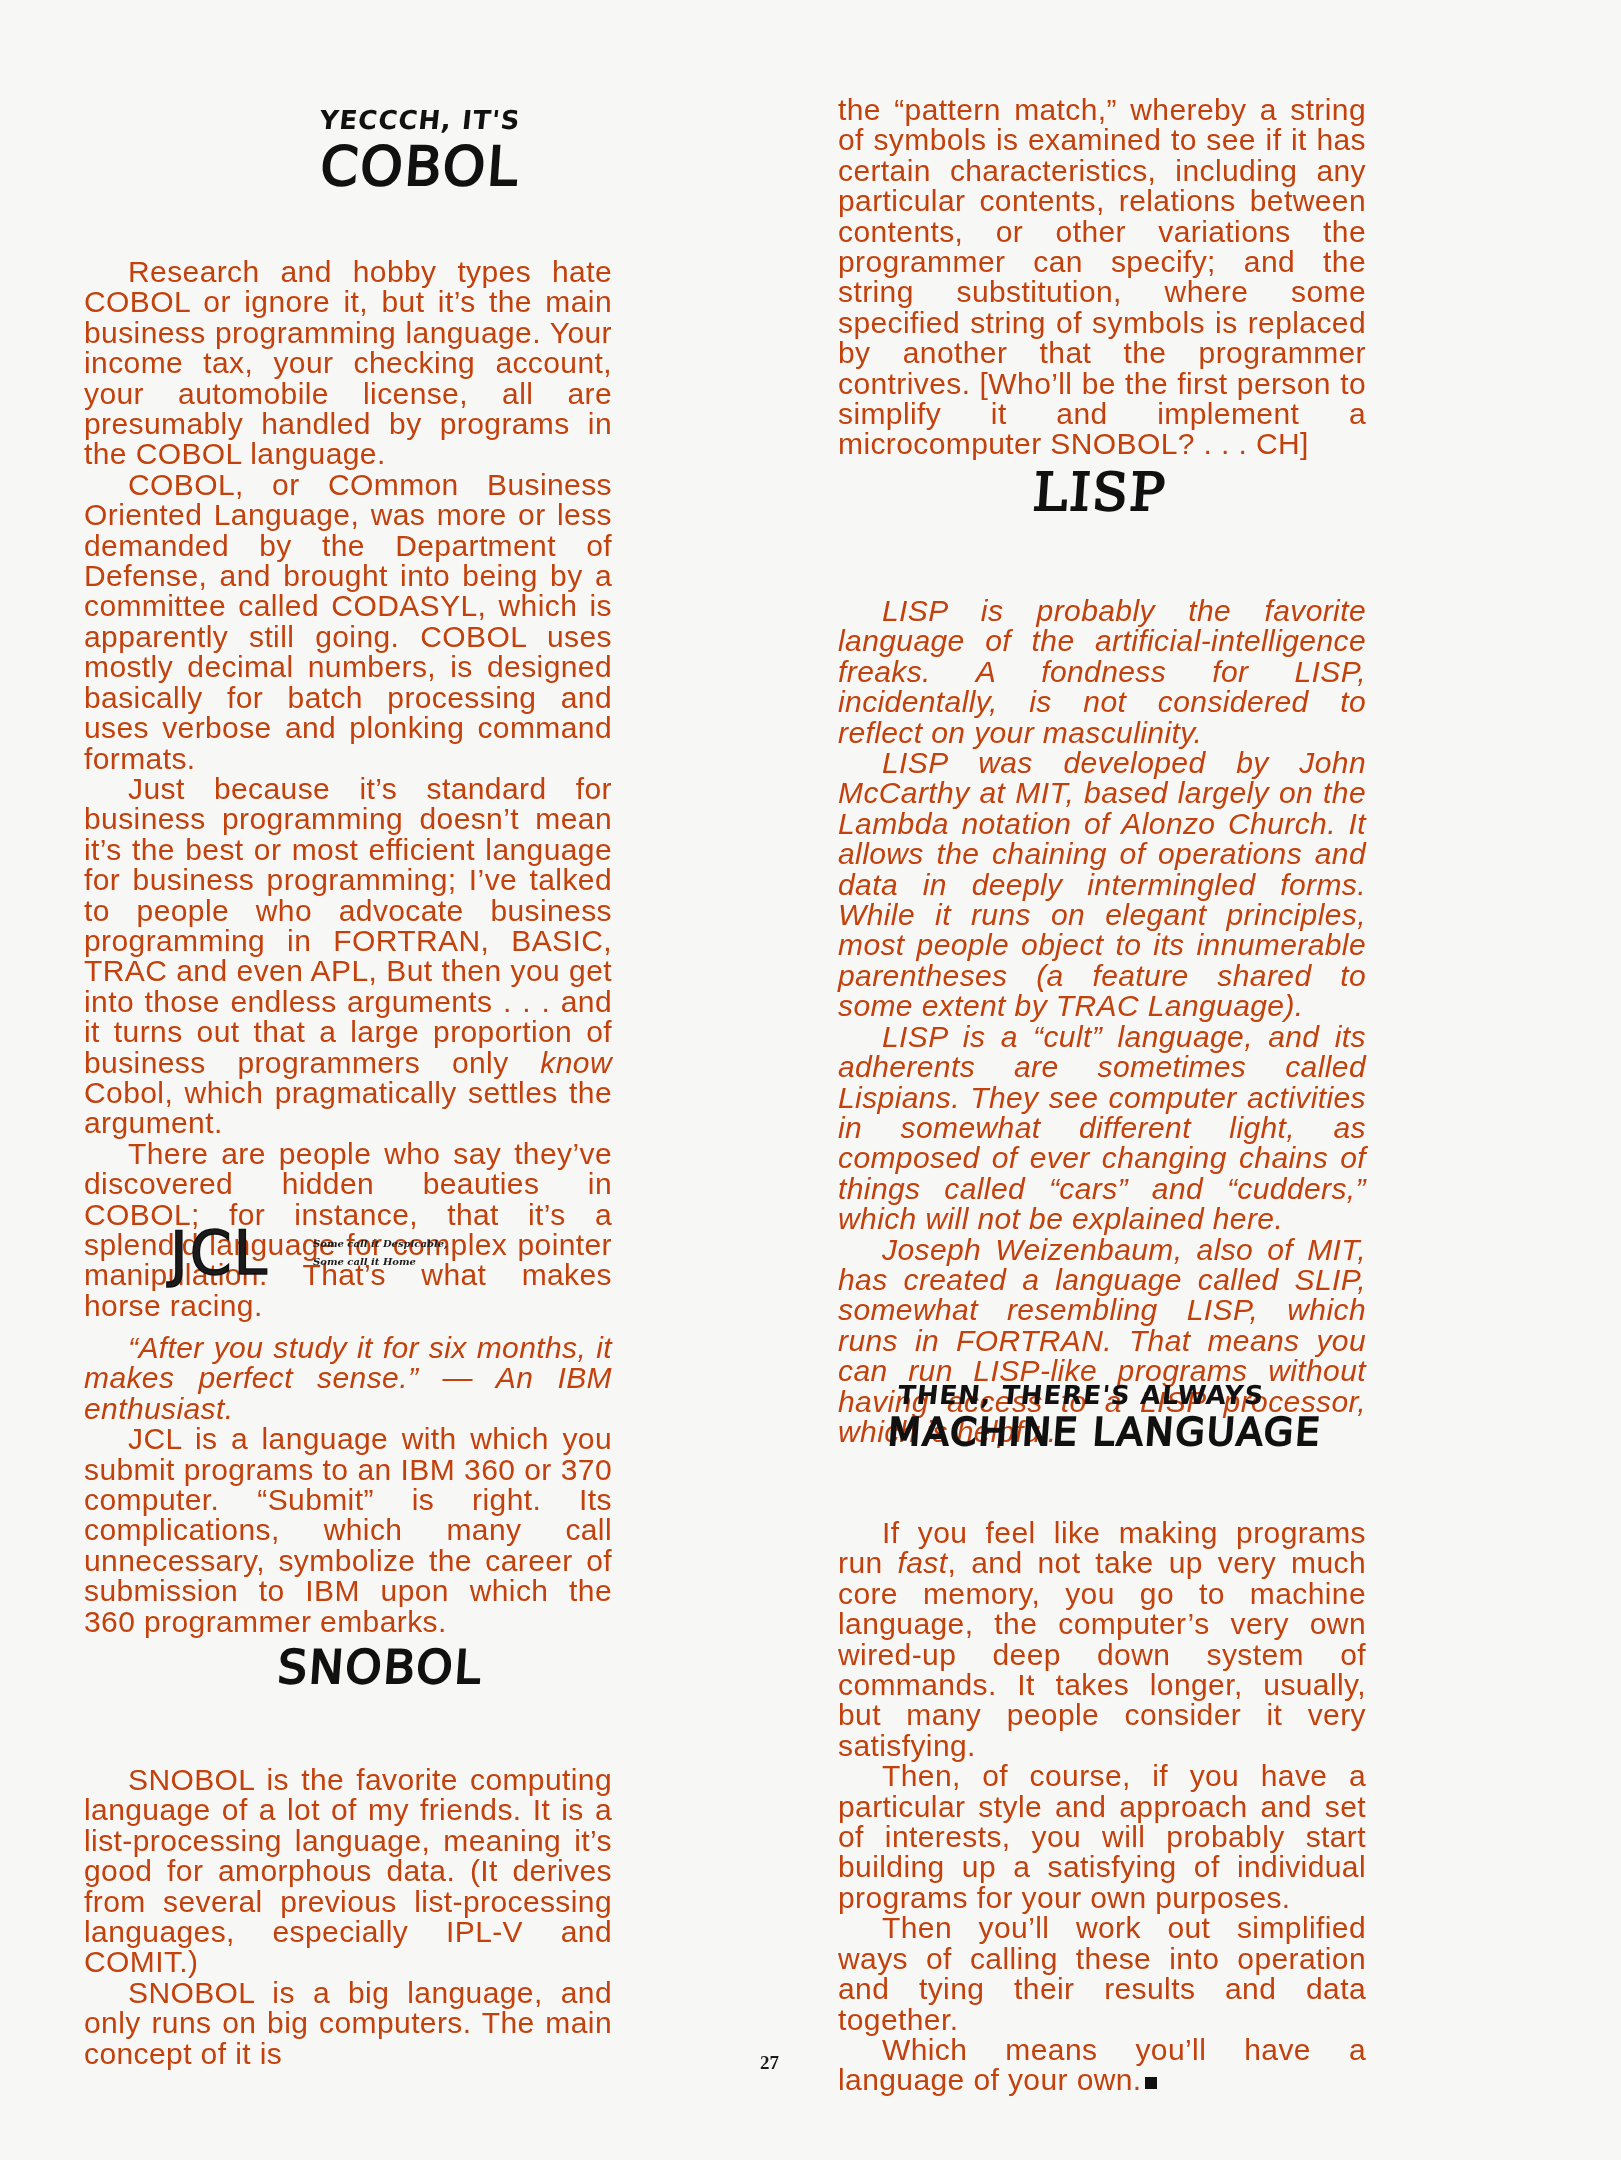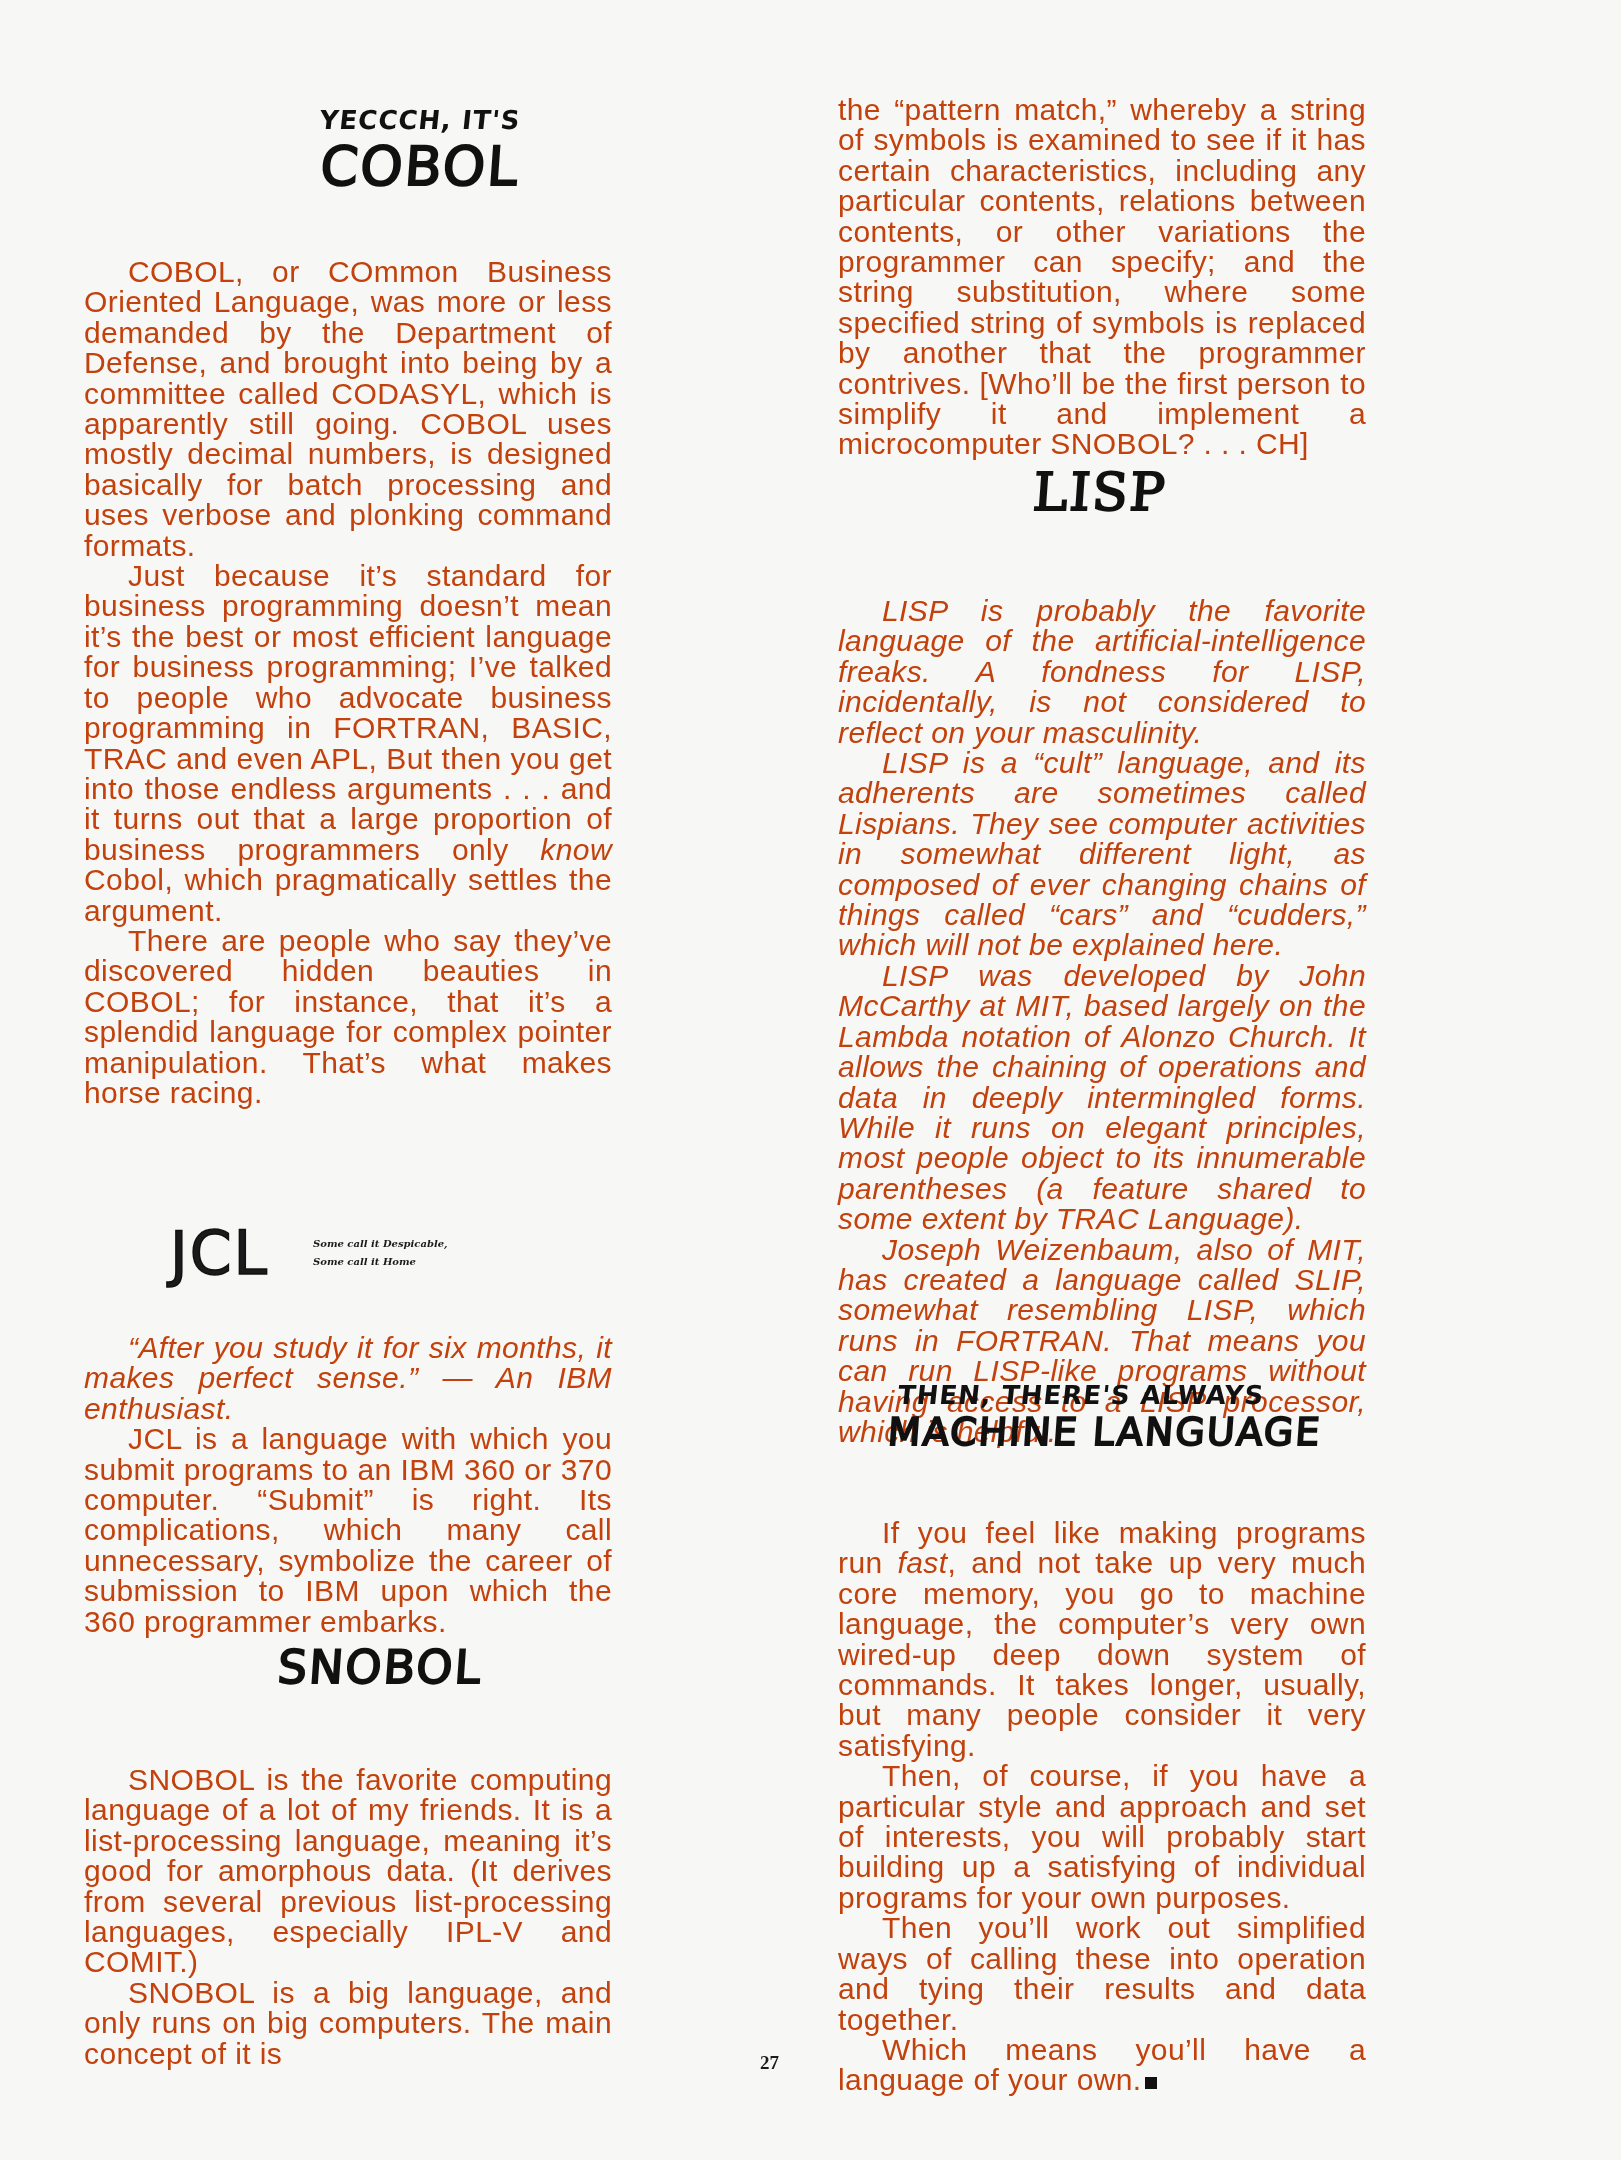--- a/index.html
+++ b/index.html
@@ -33,20 +33,21 @@
 </style>
 </head>
 <body>
 
 <div class="heading" style="left:230px; top:105px; width:380px;">
   <span class="small">YECCCH, IT'S</span>
   <span class="big">COBOL</span>
 </div>
 
 <div class="text" style="left:84px; top:257px;">
+  <p>Research and hobby types hate COBOL or ignore it, but it’s the main business programming language. Your income tax, your checking account, your automobile license, all are presumably handled by pro­grams in the COBOL language.</p>
   <p>COBOL, or COmmon Business Oriented Language, was more or less demanded by the Department of Defense, and brought into being by a committee called CODASYL, which is apparently still going. COBOL uses mostly decimal numbers, is designed basic­ally for batch processing and uses verbose and plonking command formats.</p>
   <p><span>Just because it’s standard for business programming doesn’t mean it’s the best or most efficient language for business pro­gramming; I’ve talked to people who advo­cate business programming in FORTRAN, BASIC, TRAC and even APL, But then you get into those endless arguments . . . and it turns out that a large proportion of business programmers only</span> <span class="italic">know</span><span> Cobol, which prag­matically settles the argument.</span></p>
   <p>There are people who say they’ve dis­covered hidden beauties in COBOL; for instance, that it’s a splendid language for complex pointer manipulation. That’s what makes horse racing.</p>
 </div>
 
 <div class="jcl-wrap" style="left:170px; top:1218px;">
   <span class="jcl-big">JCL</span>
   <span class="jcl-note">
     <span>Some call it Despicable,</span><br>
     <span>Some call it Home</span>
@@ -70,22 +71,22 @@
 <div class="text" style="left:838px; top:95px;">
   <p class="noindent">the “pattern match,” whereby a string of symbols is examined to see if it has certain characteristics, including any particular con­tents, relations between contents, or other variations the programmer can specify; and the string substitution, where some specified string of symbols is replaced by another that the programmer contrives. [Who’ll be the first person to simplify it and implement a microcomputer SNOBOL? . . . CH]</p>
 </div>
 
 <div class="heading" style="left:900px; top:462px; width:400px;">
   <span class="big" style="font-family:'DejaVu Serif', serif; font-size:52px;">LISP</span>
 </div>
 
 <div class="text" style="left:838px; top:596px;font-style:italic;">
   <p>LISP is probably the favorite language of the artificial-intelligence freaks. A fondness for LISP, incidentally, is not considered to reflect on your masculinity.</p>
+  <p>LISP was developed by John McCarthy at MIT, based largely on the Lambda notation of Alonzo Church. It allows the chaining of operations and data in deeply intermingled forms. While it runs on elegant principles, most people object to its innumerable paren­theses (a feature shared to some extent by TRAC Language).</p>
   <p>LISP is a “cult” language, and its ad­herents are sometimes called Lispians. They see computer activities in somewhat differ­ent light, as composed of ever changing chains of things called “cars” and “cudders,” which will not be explained here.</p>
-  <p>LISP was developed by John McCarthy at MIT, based largely on the Lambda notation of Alonzo Church. It allows the chaining of operations and data in deeply intermingled forms. While it runs on elegant principles, most people object to its innumerable paren­theses (a feature shared to some extent by TRAC Language).</p>
   <p>Joseph Weizenbaum, also of MIT, has created a language called SLIP, somewhat resembling LISP, which runs in FORTRAN. That means you can run LISP-like programs without having access to a LISP processor, which is helpful.</p>
 </div>
 
 <div class="heading" style="left:860px; top:1380px; width:480px; text-align:left;">
   <span class="small" style="font-size:26px; margin-left:38px;">THEN, THERE'S ALWAYS</span>
   <span class="big" style="font-size:38px; margin-left:28px;">MACHINE LANGUAGE</span>
 </div>
 
 <div class="text" style="left:838px; top:1518px;">
   <p><span>If you feel like making programs run </span><span class="italic">fast</span><span>, and not take up very much core memory, you go to machine language, the computer’s very own wired-up deep down system of commands. It takes longer, usually, but many people consider it very satisfying.</span></p>

